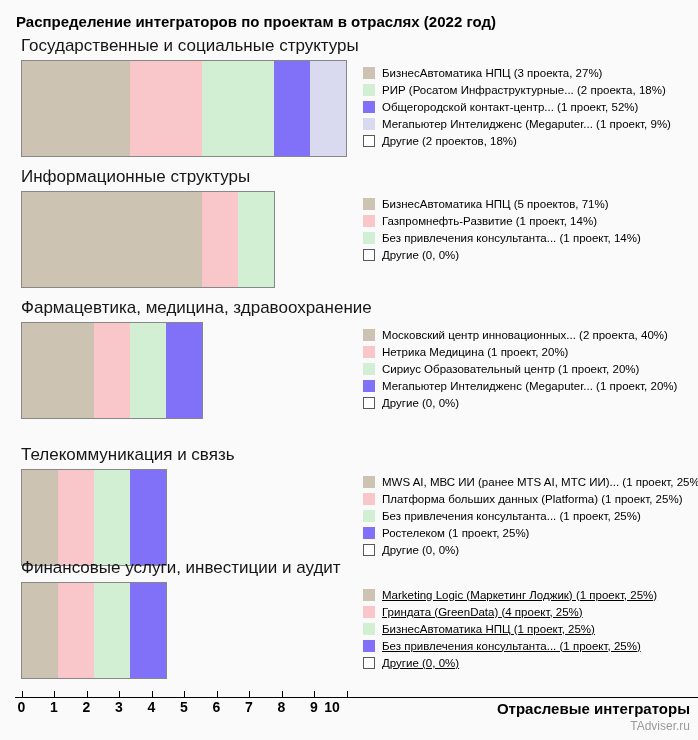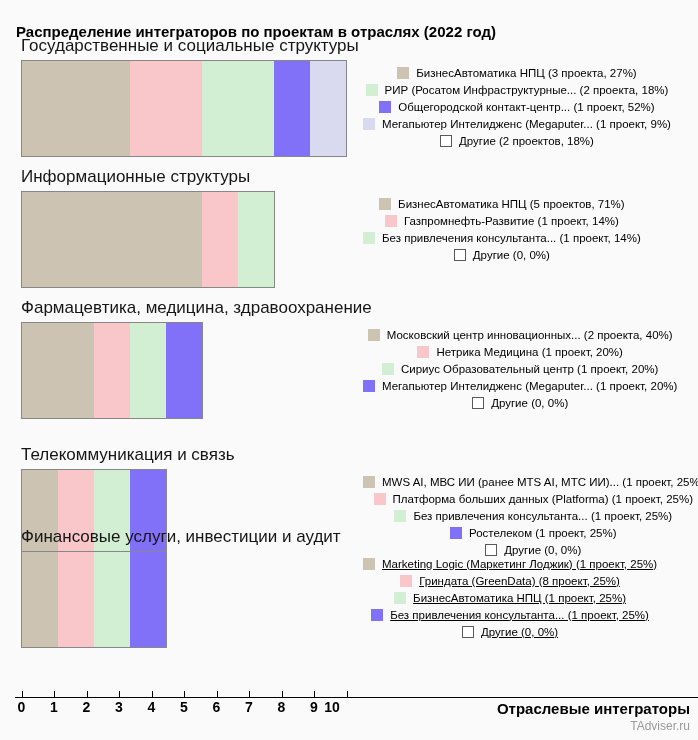--- a/index.html
+++ b/index.html
@@ -3,37 +3,37 @@
 <meta charset="utf-8">
 <style>
   html,body{margin:0;padding:0;}
   body{
     width:698px;height:740px;position:relative;overflow:hidden;
     background:#fafafa;
     font-family:"Liberation Sans", sans-serif;
     color:#000;
   }
   .main-title{
-    position:absolute;left:16px;top:23px;
+    position:absolute;left:16px;top:13px;
     font-size:15px;font-weight:bold;white-space:nowrap;
   }
   .section{position:absolute;left:0;width:698px;height:130px;}
   .section-title{
     position:absolute;left:21px;top:0;
     font-size:17px;font-weight:400;color:#161616;white-space:nowrap;
   }
   .stacked-bar{
     position:absolute;left:21px;
     display:flex;align-items:stretch;
     height:95px;border:1px solid #878787;
     background:#fff;
   }
   .seg{height:100%;flex:none;}
   .legend{position:absolute;left:363px;}
-  .legend-item{display:flex;align-items:center;height:17px;justify-content:center;}
+  .legend-item{display:flex;align-items:center;height:17px;}
   .swatch{
     width:12px;height:12px;flex:none;margin-right:7px;
     box-sizing:border-box;
   }
   .swatch.other{border:1px solid #595959;background:#ffffff;}
   .legend-label{font-size:11.5px;color:#000;white-space:nowrap;}
   .axis-line{position:absolute;left:15px;top:697px;width:683px;height:1px;background:#000;}
   .tick{position:absolute;top:691px;width:1px;height:6px;background:#000;}
   .tick-label{
     position:absolute;top:699px;transform:translateX(-50%);
@@ -171,36 +171,36 @@
           <span class="swatch" style="background: rgb(129, 112, 248);"></span>
           <span class="legend-label">Ростелеком (1 проект, 25%)</span>
         </div>
         <div class="legend-item">
           <span class="swatch other"></span>
           <span class="legend-label">Другие (0, 0%)</span>
         </div>
       </div>
   </div>
 
-  <div class="section" style="top: 527px;">
+  <div class="section" style="top: 558px;">
     <div class="section-title">Финансовые услуги, инвестиции и аудит</div>
     <div class="stacked-bar" style="top: 24px;">
         <div class="seg" style="width: 36px; background: rgb(204, 195, 179);"></div>
         <div class="seg" style="width: 36px; background: rgb(249, 199, 201);"></div>
         <div class="seg" style="width: 36px; background: rgb(211, 239, 211);"></div>
         <div class="seg" style="width: 36px; background: rgb(129, 112, 248);"></div>
       </div>
     <div class="legend" style="top: 28px; text-decoration: underline;">
         <div class="legend-item">
           <span class="swatch" style="background: rgb(204, 195, 179);"></span>
           <span class="legend-label">Marketing Logic (Маркетинг Лоджик) (1 проект, 25%)</span>
         </div>
         <div class="legend-item">
           <span class="swatch" style="background: rgb(249, 199, 201);"></span>
-          <span class="legend-label">Гриндата (GreenData) (8 проект, 25%)</span>
+          <span class="legend-label">Гриндата (GreenData) (4 проект, 25%)</span>
         </div>
         <div class="legend-item">
           <span class="swatch" style="background: rgb(211, 239, 211);"></span>
           <span class="legend-label">БизнесАвтоматика НПЦ (1 проект, 25%)</span>
         </div>
         <div class="legend-item">
           <span class="swatch" style="background: rgb(129, 112, 248);"></span>
           <span class="legend-label">Без привлечения консультанта... (1 проект, 25%)</span>
         </div>
         <div class="legend-item">

